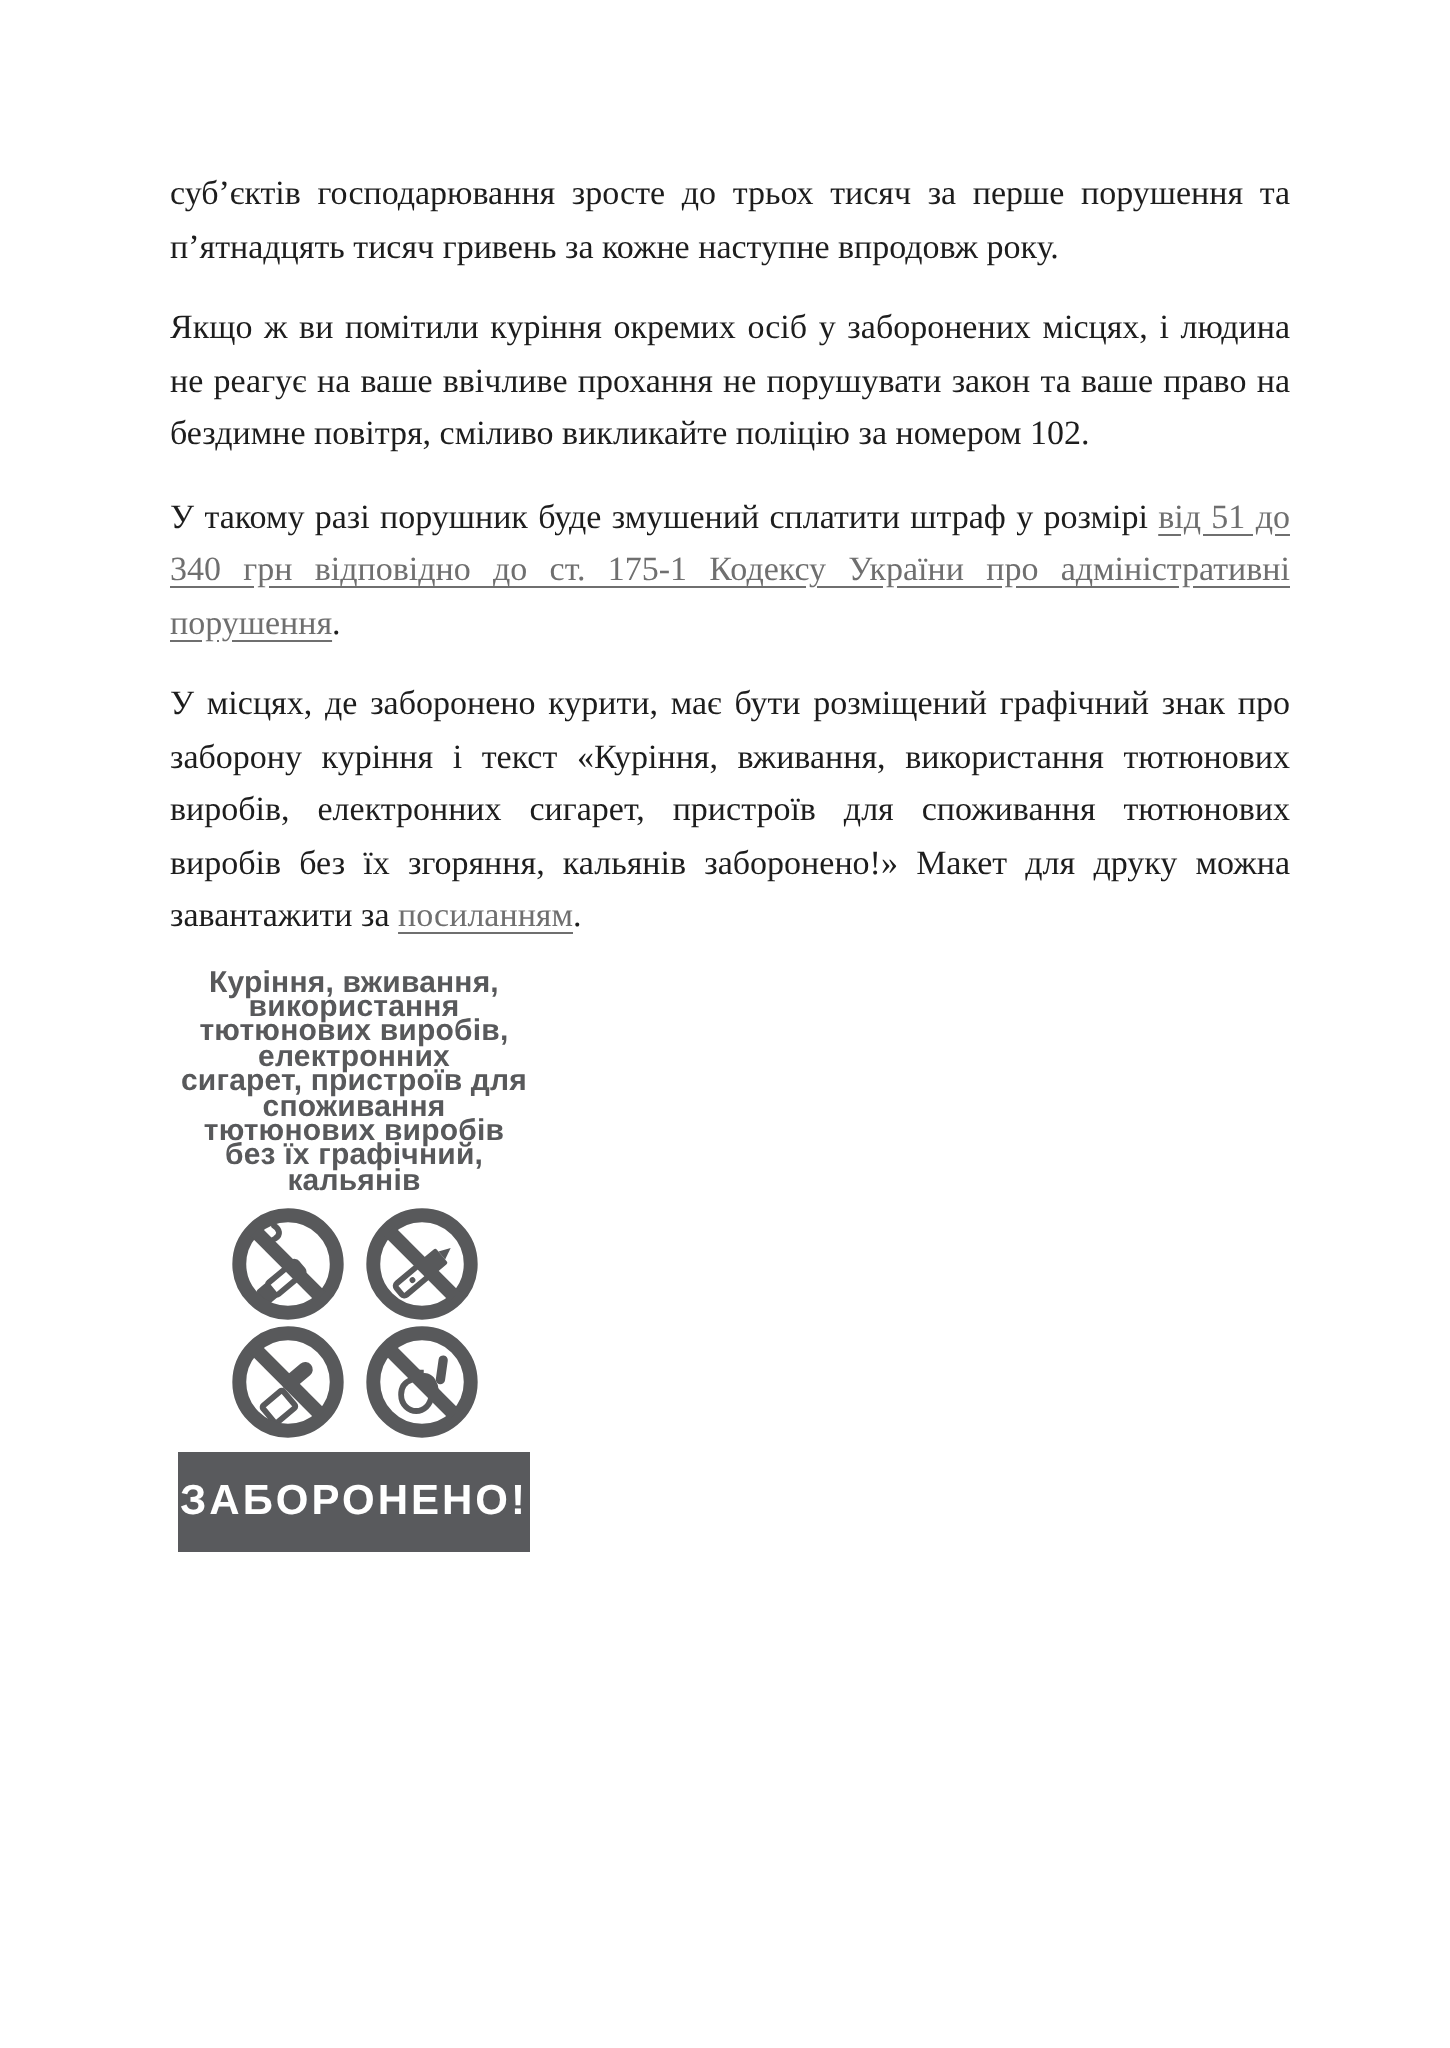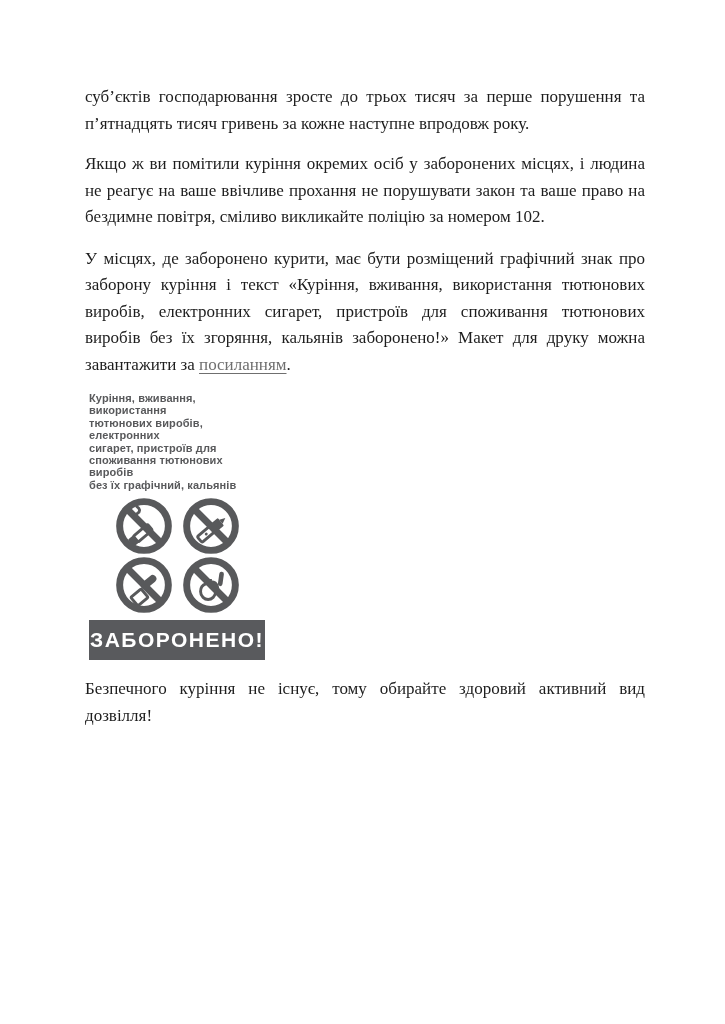--- a/index.html
+++ b/index.html
@@ -36,42 +36,43 @@
     cursor: pointer;
   }
   
   .sign {
     margin: 4px 0 16px 4px;
     width: 176px;
   }
   .sign-header {
     font-family: "Liberation Sans", sans-serif;
     font-weight: bold;
-    font-size: 11px;
+    font-size: 15px;
     line-height: 12.4px;
     letter-spacing: 0.1px;
     color: var(--sign-gray, #58595b);
+    text-align: center;
   }
   .sign-icons {
     display: grid;
     grid-template-columns: 58px 58px;
     gap: 1px 9px;
     justify-content: center;
     margin-top: 6px;
   }
   .sign-icon svg {
     width: 58px;
     height: 58px;
     display: block;
   }
   .g-stroke { stroke: var(--sign-gray, #58595b); }
   .g-fill   { fill: var(--sign-gray, #58595b); }
   .sign-banner {
     margin-top: 6px;
-    height: 40px;
+    height: 50px;
     background: var(--banner-bg, #595a5d);
     display: flex;
     align-items: center;
     justify-content: center;
   }
   .sign-banner span {
     font-family: "Liberation Sans", sans-serif;
     font-weight: bold;
     font-size: 21px;
     letter-spacing: 1.5px;
@@ -80,20 +81,21 @@
 </style>
 </head>
 <body>
 
 <div class="page" style="color: rgb(29, 29, 29);">
 
   <p>суб’єктів господарювання зросте до трьох тисяч за перше порушення та п’ятнадцять тисяч гривень за кожне наступне впродовж року.</p>
 
   <div class="para-group">
     <p>Якщо ж ви помітили куріння окремих осіб у заборонених місцях, і людина не реагує на ваше ввічливе прохання не порушувати закон та ваше право на бездимне повітря, сміливо викликайте поліцію за номером 102.</p>
+    <p><span>У такому разі порушник буде змушений сплатити штраф у розмірі </span><a class="doc-link">від 51 до 340 грн відповідно до ст. 175-1 Кодексу України про адміністративні порушення</a><span>.</span></p>
   </div>
 
   <p><span>У місцях, де заборонено курити, має бути розміщений графічний знак про заборону куріння і текст «Куріння, вживання, використання тютюнових виробів, електронних сигарет, пристроїв для споживання тютюнових виробів без їх згоряння, кальянів заборонено!» Макет для друку можна завантажити за </span><a class="doc-link">посиланням</a><span>.</span></p>
 
   <figure class="sign" style="margin-left:4px">
     <div class="sign-header">
       <div>Куріння, вживання, використання</div>
       <div>тютюнових виробів, електронних</div>
       <div>сигарет, пристроїв для</div>
       <div>споживання тютюнових виробів</div>
@@ -148,16 +150,15 @@
         </svg>
       </div>
 
     </div>
 
     <div class="sign-banner">
       <span>ЗАБОРОНЕНО!</span>
     </div>
   </figure>
 
-  <p>Безпечного куріння не існує, тому обирайте здоровий активний вид дозвілля!</p>
 
 
 </div>
 
 </body></html>

